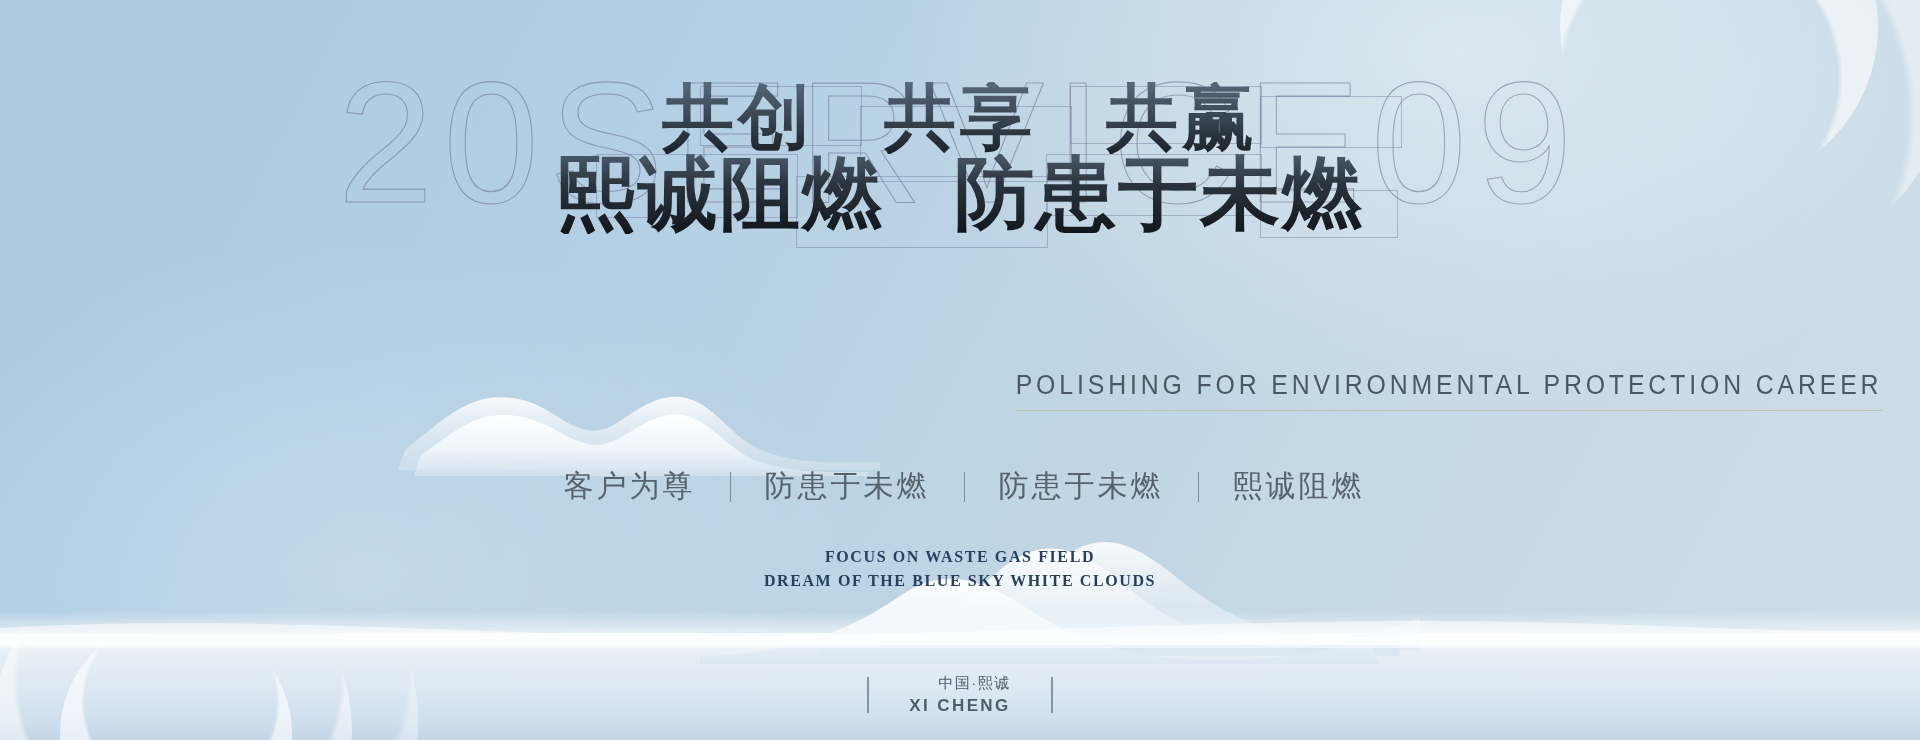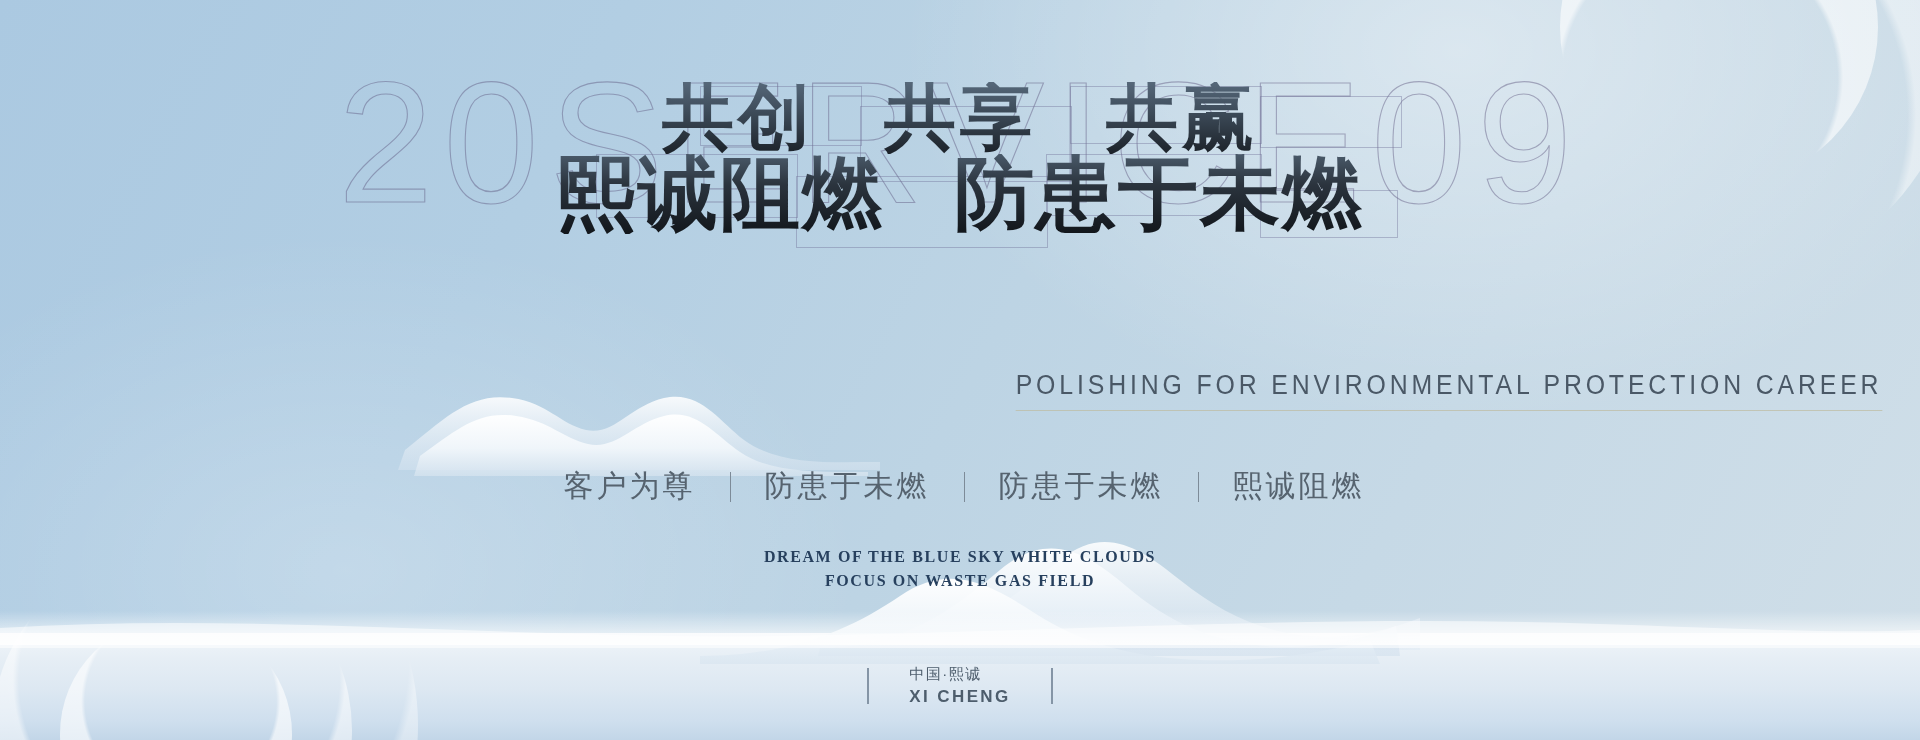--- a/index.html
+++ b/index.html
@@ -225,22 +225,22 @@
     justify-content: center;
     align-items: center;
     z-index: 6;
   }
   .sig-bar {
     width: 2px;
     height: 36px;
     background: #8595a6;
   }
   .sig-text {
-    text-align: left;
-    margin: 9px 40px;
+    text-align: right;
+    margin: 0 40px;
     font-family: "Liberation Sans", sans-serif;
     color: #4d5d6c;
   }
   .sig-cn {
     font-size: 15px;
     letter-spacing: 1.5px;
     line-height: 1.45;
   }
   .sig-en {
     font-size: 17px;
@@ -330,22 +330,22 @@
     <span class="value-item">客户为尊</span>
     <span class="value-sep"></span>
     <span class="value-item">防患于未燃</span>
     <span class="value-sep"></span>
     <span class="value-item">防患于未燃</span>
     <span class="value-sep"></span>
     <span class="value-item">熙诚阻燃</span>
   </div>
 
   <div class="subtitle">
+    <div class="sub-line">FOCUS ON WASTE GAS FIELD</div>
     <div class="sub-line">DREAM OF THE BLUE SKY WHITE CLOUDS</div>
-    <div class="sub-line">FOCUS ON WASTE GAS FIELD</div>
   </div>
 
   <div class="signature">
     <span class="sig-bar"></span>
     <span class="sig-text">
       <span class="sig-cn" style="display:block">中国·熙诚</span>
       <span class="sig-en" style="display:block">XI CHENG</span>
     </span>
     <span class="sig-bar"></span>
   </div>

